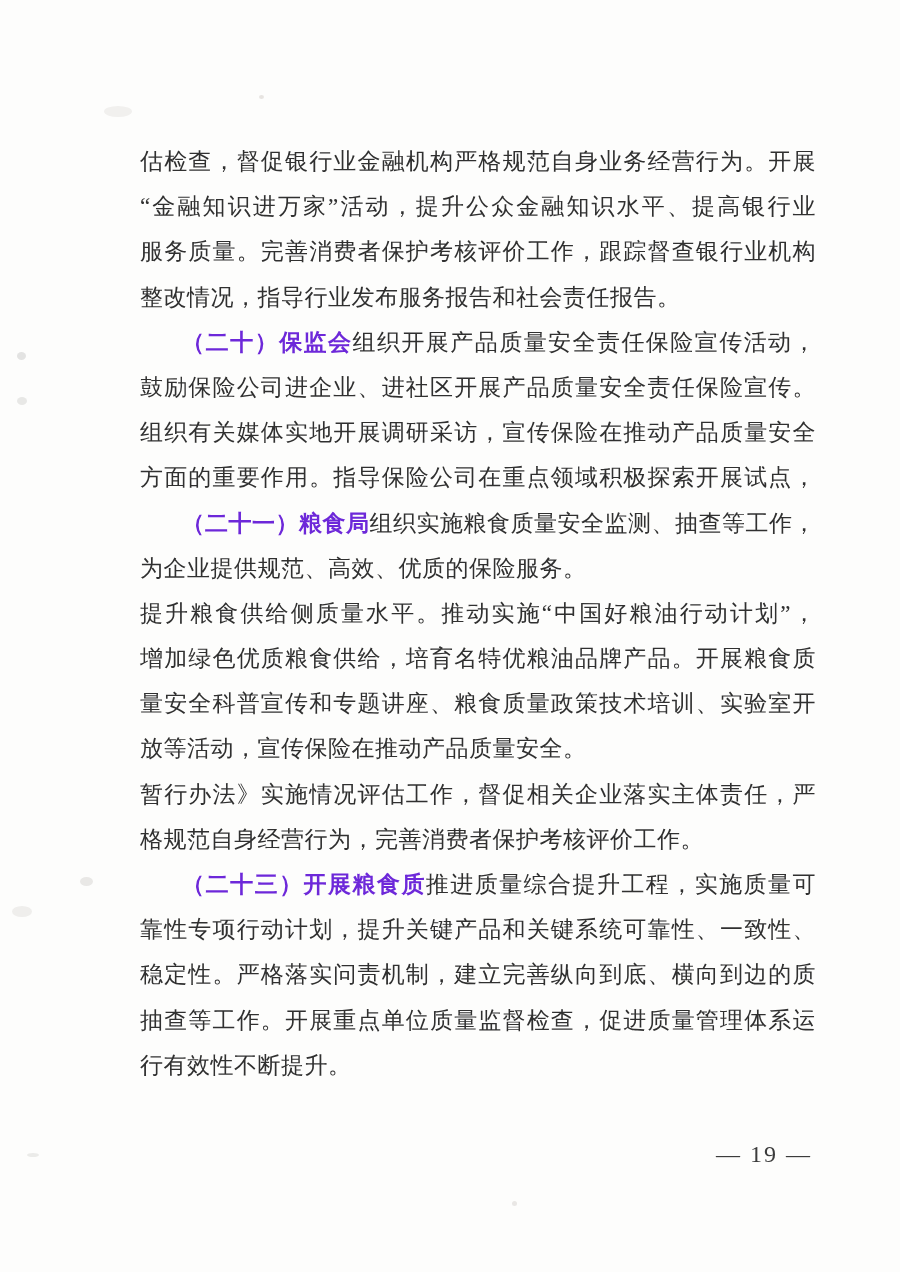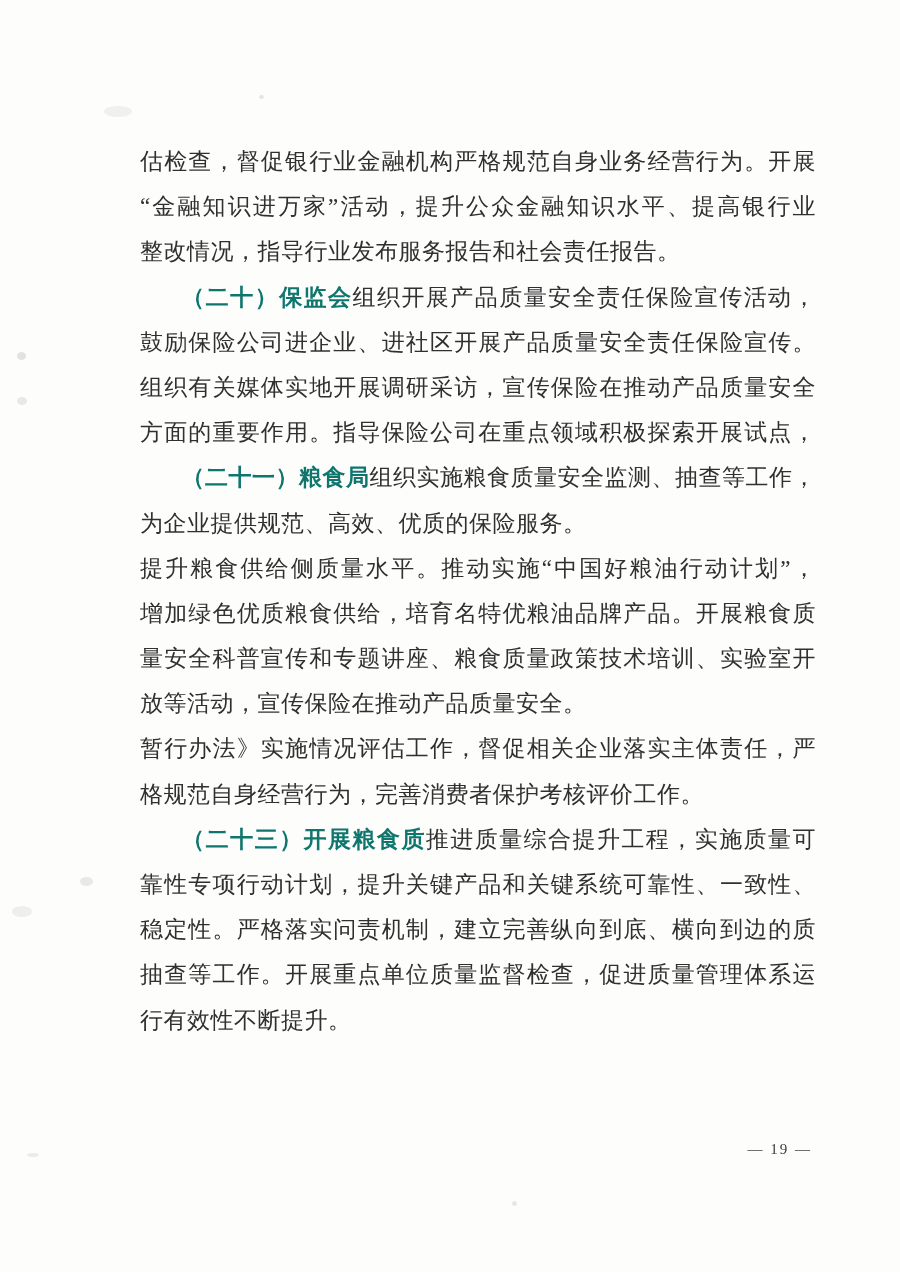--- a/index.html
+++ b/index.html
@@ -34,27 +34,27 @@
     letter-spacing: 0.5px;
   }
   .line.para-end {
     text-align-last: left;
   }
   .line.indent {
     text-indent: 1.8em;
   }
   .lead {
     font-weight: 700;
-    color: #0f766e;
+    color: #6d28d9;
   }
   .footer {
     position: absolute;
     top: 1141px;
     right: 88px;
-    font-size: 15px;
+    font-size: 24px;
     letter-spacing: 2px;
     color: #3c3c3c;
   }
   
   .speck {
     position: absolute;
     border-radius: 50%;
   }
   .s1 { left: 104px; top: 106px; width: 28px; height: 11px; background: #f1f0ee; }
   .s2 { left: 259px; top: 95px;  width: 5px;  height: 4px;  background: #e7e4e1; }
@@ -65,20 +65,21 @@
   .s7 { left: 27px;  top: 1153px; width: 12px; height: 4px; background: #ebebe9; }
   .s8 { left: 512px; top: 1201px; width: 5px;  height: 5px; background: #e9e7e5; }
 </style>
 </head>
 <body>
 
 <main class="page">
   <section class="text-block" id="text-block">
       <div class="line">估检查，督促银行业金融机构严格规范自身业务经营行为。开展</div>
       <div class="line">“金融知识进万家”活动，提升公众金融知识水平、提高银行业</div>
+      <div class="line">服务质量。完善消费者保护考核评价工作，跟踪督查银行业机构</div>
       <div class="line para-end">整改情况，指导行业发布服务报告和社会责任报告。</div>
       <div class="line indent"><b class="lead">（二十）保监会</b>组织开展产品质量安全责任保险宣传活动，</div>
       <div class="line">鼓励保险公司进企业、进社区开展产品质量安全责任保险宣传。</div>
       <div class="line">组织有关媒体实地开展调研采访，宣传保险在推动产品质量安全</div>
       <div class="line">方面的重要作用。指导保险公司在重点领域积极探索开展试点，</div>
       <div class="line indent"><b class="lead">（二十一）粮食局</b>组织实施粮食质量安全监测、抽查等工作，</div>
       <div class="line para-end">为企业提供规范、高效、优质的保险服务。</div>
       <div class="line">提升粮食供给侧质量水平。推动实施“中国好粮油行动计划”，</div>
       <div class="line">增加绿色优质粮食供给，培育名特优粮油品牌产品。开展粮食质</div>
       <div class="line">量安全科普宣传和专题讲座、粮食质量政策技术培训、实验室开</div>

